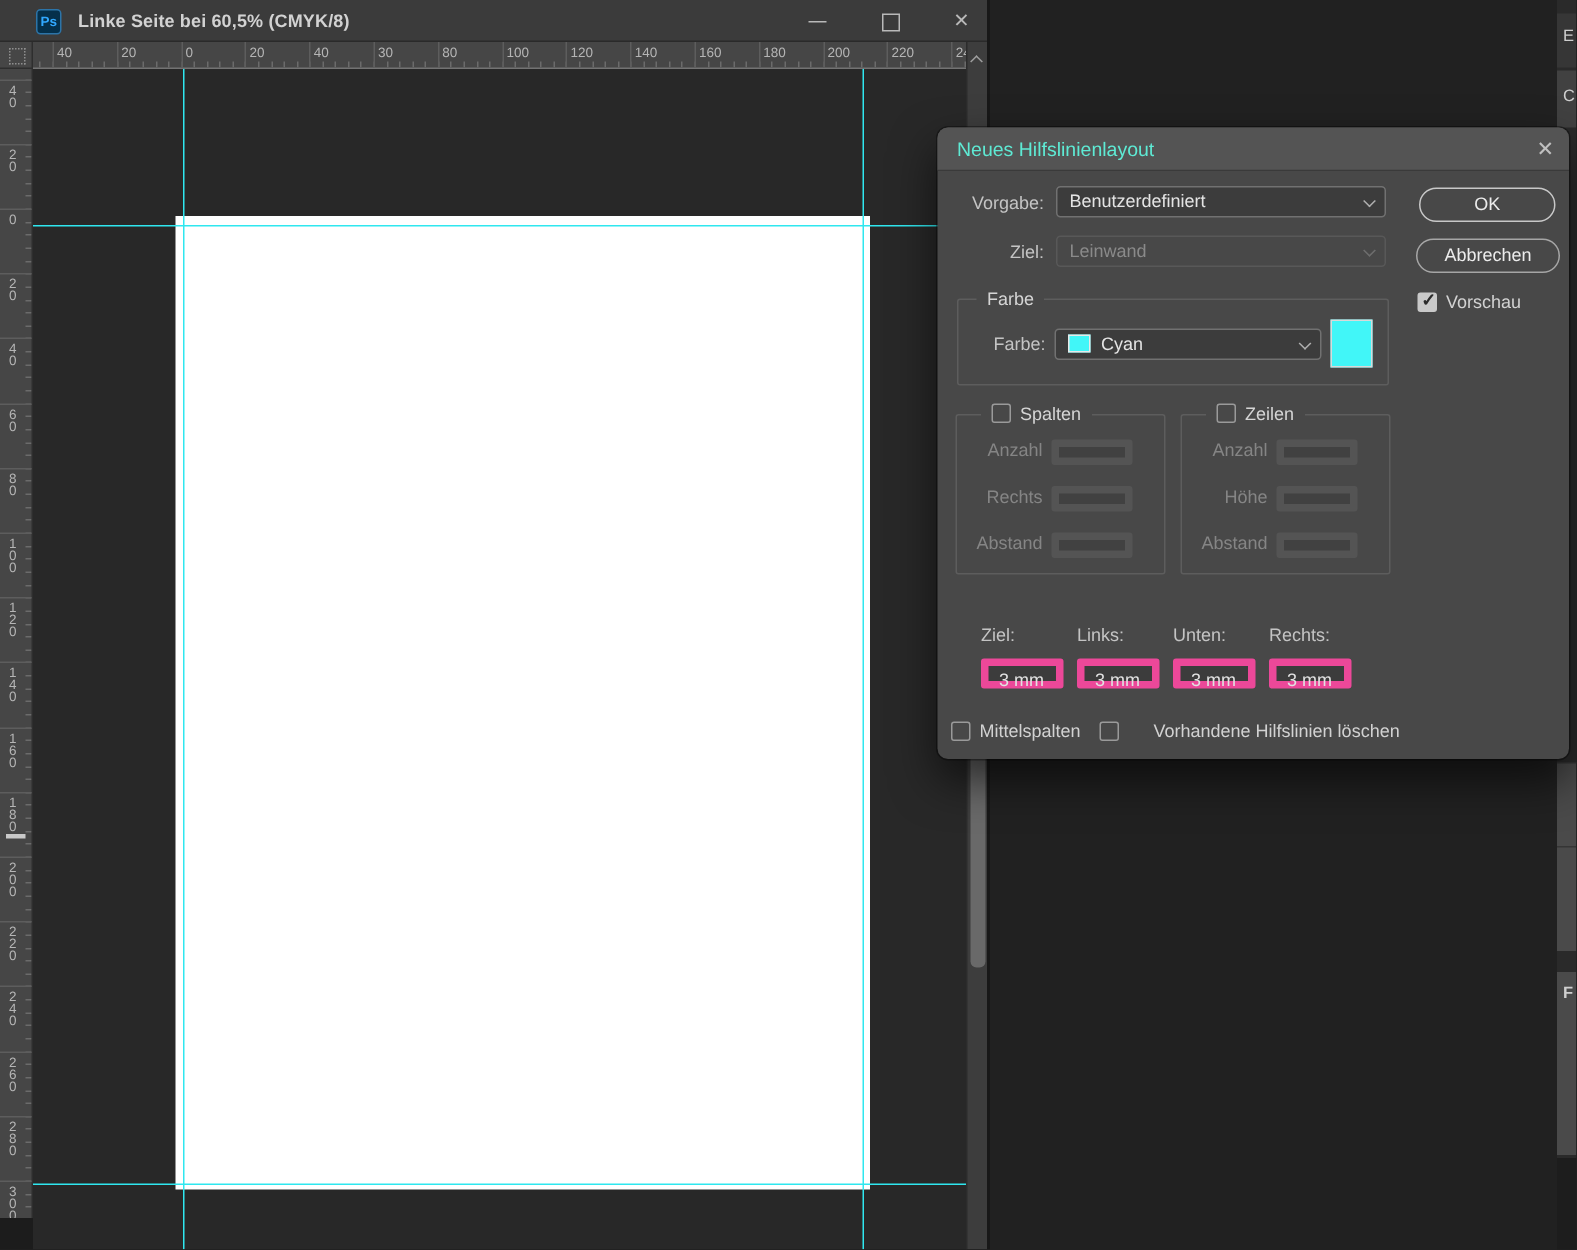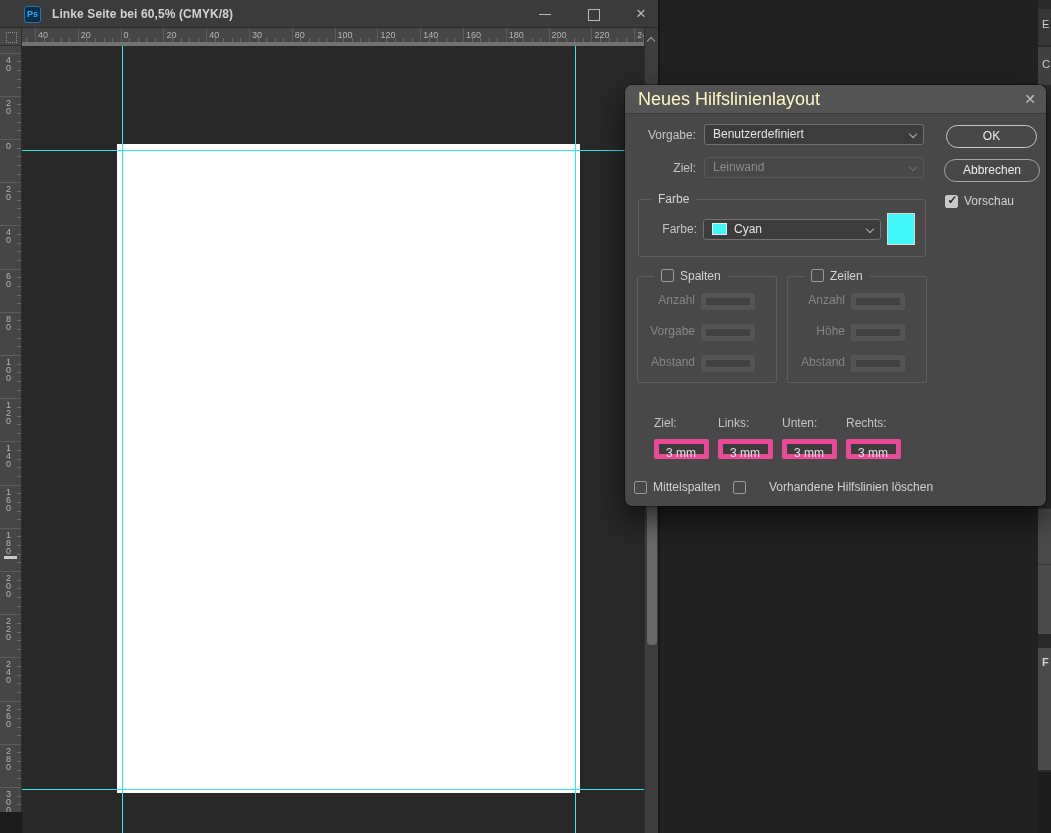--- a/index.html
+++ b/index.html
@@ -22,21 +22,21 @@
   .wb-min::after { content:""; position:absolute; left:11px; top:14px; width:12px; height:1px; background:#b9b9b9; }
   .wb-max::after { content:""; position:absolute; left:12px; top:9px; width:10px; height:10px; border:1px solid #b9b9b9; }
   .wb-close { font-size:13px; text-align:center; line-height:28px; }
 
   
   .corner-box { position:absolute; left:0; top:28px; width:22px; height:18px; background:#464646;
                 border-right:1px solid #2e2e2e; border-bottom:1px solid #2e2e2e; }
   .corner-box::after { content:""; position:absolute; left:6px; top:4px; width:9px; height:9px;
                        border:1px dotted #8f8f8f; }
   .hruler { position:absolute; left:22px; top:28px; width:622px; height:18px; background:#464646;
-            border-bottom:4px solid #737373; overflow:hidden; }
+            border-bottom:1px solid #737373; overflow:hidden; }
   .vruler { position:absolute; left:0; top:46px; width:22px; height:766px; background:#464646;
             border-right:1px solid #2e2e2e; overflow:hidden; }
   .vruler-bottom { position:absolute; left:0; top:812px; width:22px; height:21px; background:#1c1c1c; }
   .tick-h-minor { position:absolute; bottom:0; width:1px; height:4px; background:#6b6b6b; }
   .tick-h-major { position:absolute; top:0; width:1px; height:18px; background:#5d5d5d; }
   .lab-h { position:absolute; top:2px; font-size:9px; color:#b5b5b5; }
   .tick-v-minor { position:absolute; right:0; width:4px; height:1px; background:#6b6b6b; }
   .tick-v-major { position:absolute; left:0; width:22px; height:1px; background:#5d5d5d; }
   .lab-v { position:absolute; left:6px; font-size:9px; line-height:8px; color:#b5b5b5; white-space:pre; }
   .ruler-marker { position:absolute; left:4px; top:510px; width:13px; height:3px; background:#c9c9c9; }
@@ -70,21 +70,21 @@
   .ds4 { top:648px; height:122px; background:#4a4a4a; font-weight:bold; }
   .ds5 { top:772px; height:61px; background:#1d1d1d; }
 
   
   .dialog { position:absolute; left:625px; top:85px; width:421px; height:421px; z-index:50;
             background:#484848; border-radius:7px;
             box-shadow:0 14px 30px rgba(0,0,0,.6), 0 0 0 1px rgba(0,0,0,.35); }
   .dlg-header { position:absolute; left:0; top:0; width:100%; height:29px; background:#545454;
                 border-radius:7px 7px 0 0; border-bottom:1px solid #3a3a3a; }
   .dlg-title { position:absolute; left:13px; top:0; height:29px; line-height:29px;
-               color:#fef9c3; font-size:18px; }
+               color:#5eead4; font-size:13px; }
   .dlg-close { position:absolute; right:10px; top:0; height:29px; line-height:29px;
                color:#c0c0c0; font-size:14px; }
   .lbl { position:absolute; color:#c4c4c4; font-size:12px; line-height:21px; }
   .lbl.r { text-align:right; }
   .lbl.dim { color:#858585; }
   .select { position:absolute; height:21px; background:#3c3c3c; border:1px solid #717171;
             border-radius:3px; color:#e4e4e4; font-size:12px; line-height:19px; padding-left:8px; }
   .select .chev { position:absolute; right:7px; top:6px; width:6px; height:6px;
                   border-left:1px solid #b0b0b0; border-bottom:1px solid #b0b0b0; transform:rotate(-45deg); }
   .select.disabled { background:transparent; border-color:#585858; color:#8a8a8a; }
@@ -443,21 +443,21 @@
     </div>
     <div class="big-swatch" style="background: rgb(65, 246, 248);"></div>
 
     <div class="groupbox" style="left:12px; top:191px; width:140px; height:107px;">
       <span class="legend" style="left:16px;">
         <span class="cb inline"></span><span>Spalten</span>
       </span>
     </div>
     <div class="lbl r dim" style="left:14px; top:207px; width:56px; line-height:17px;">Anzahl</div>
     <div class="input disabled" style="left:76px; top:208px; width:54px; height:17px;"></div>
-    <div class="lbl r dim" style="left:14px; top:238px; width:56px; line-height:17px;">Vorgabe</div>
+    <div class="lbl r dim" style="left:14px; top:238px; width:56px; line-height:17px;">Rechts</div>
     <div class="input disabled" style="left:76px; top:239px; width:54px; height:17px;"></div>
     <div class="lbl r dim" style="left:14px; top:269px; width:56px; line-height:17px;">Abstand</div>
     <div class="input disabled" style="left:76px; top:270px; width:54px; height:17px;"></div>
 
     <div class="groupbox" style="left:162px; top:191px; width:140px; height:107px;">
       <span class="legend" style="left:16px;">
         <span class="cb inline"></span><span>Zeilen</span>
       </span>
     </div>
     <div class="lbl r dim" style="left:164px; top:207px; width:56px; line-height:17px;">Anzahl</div>

